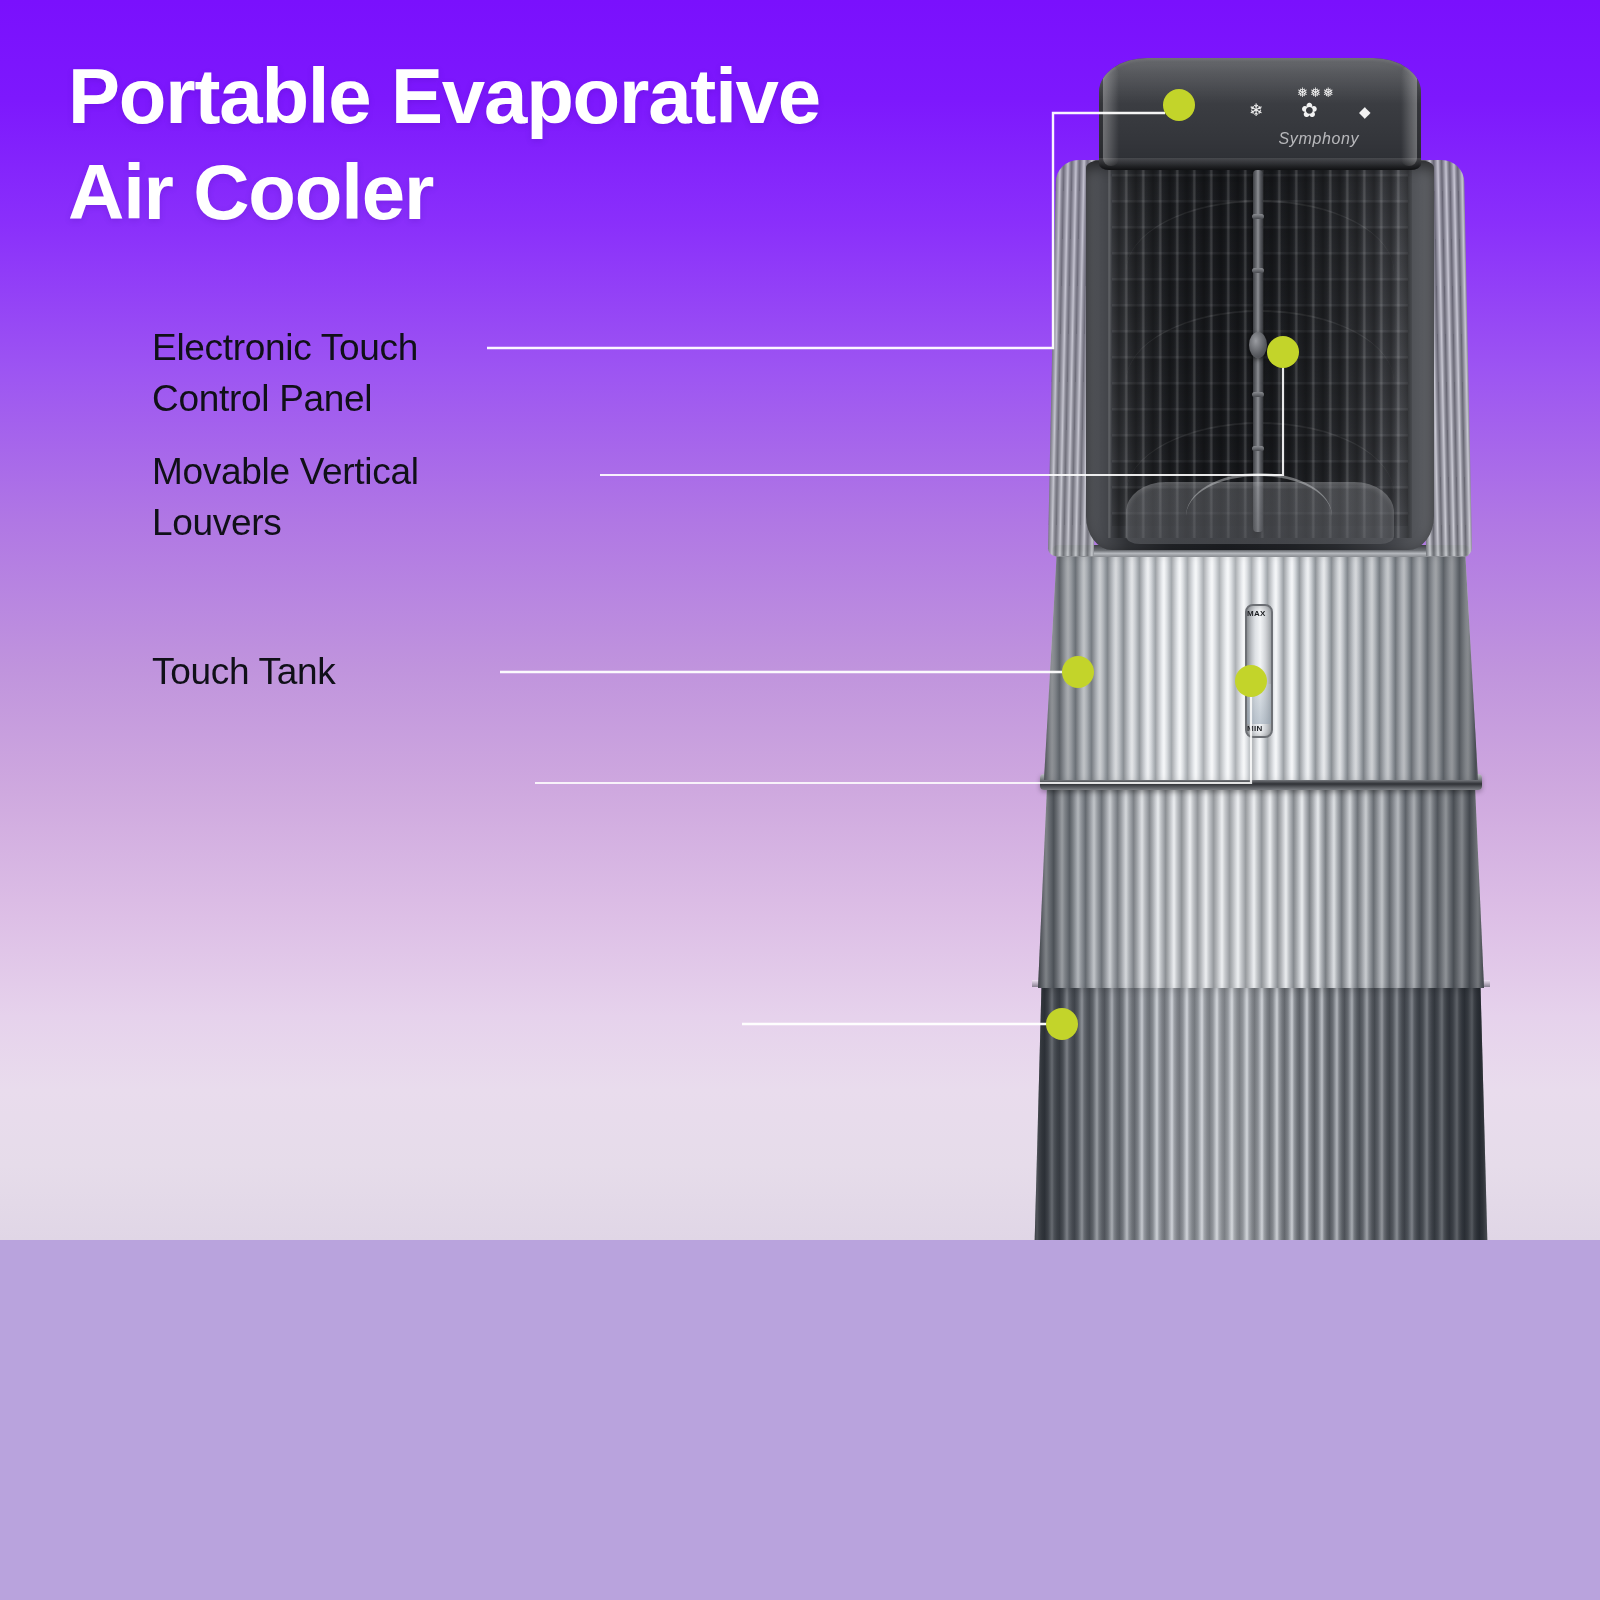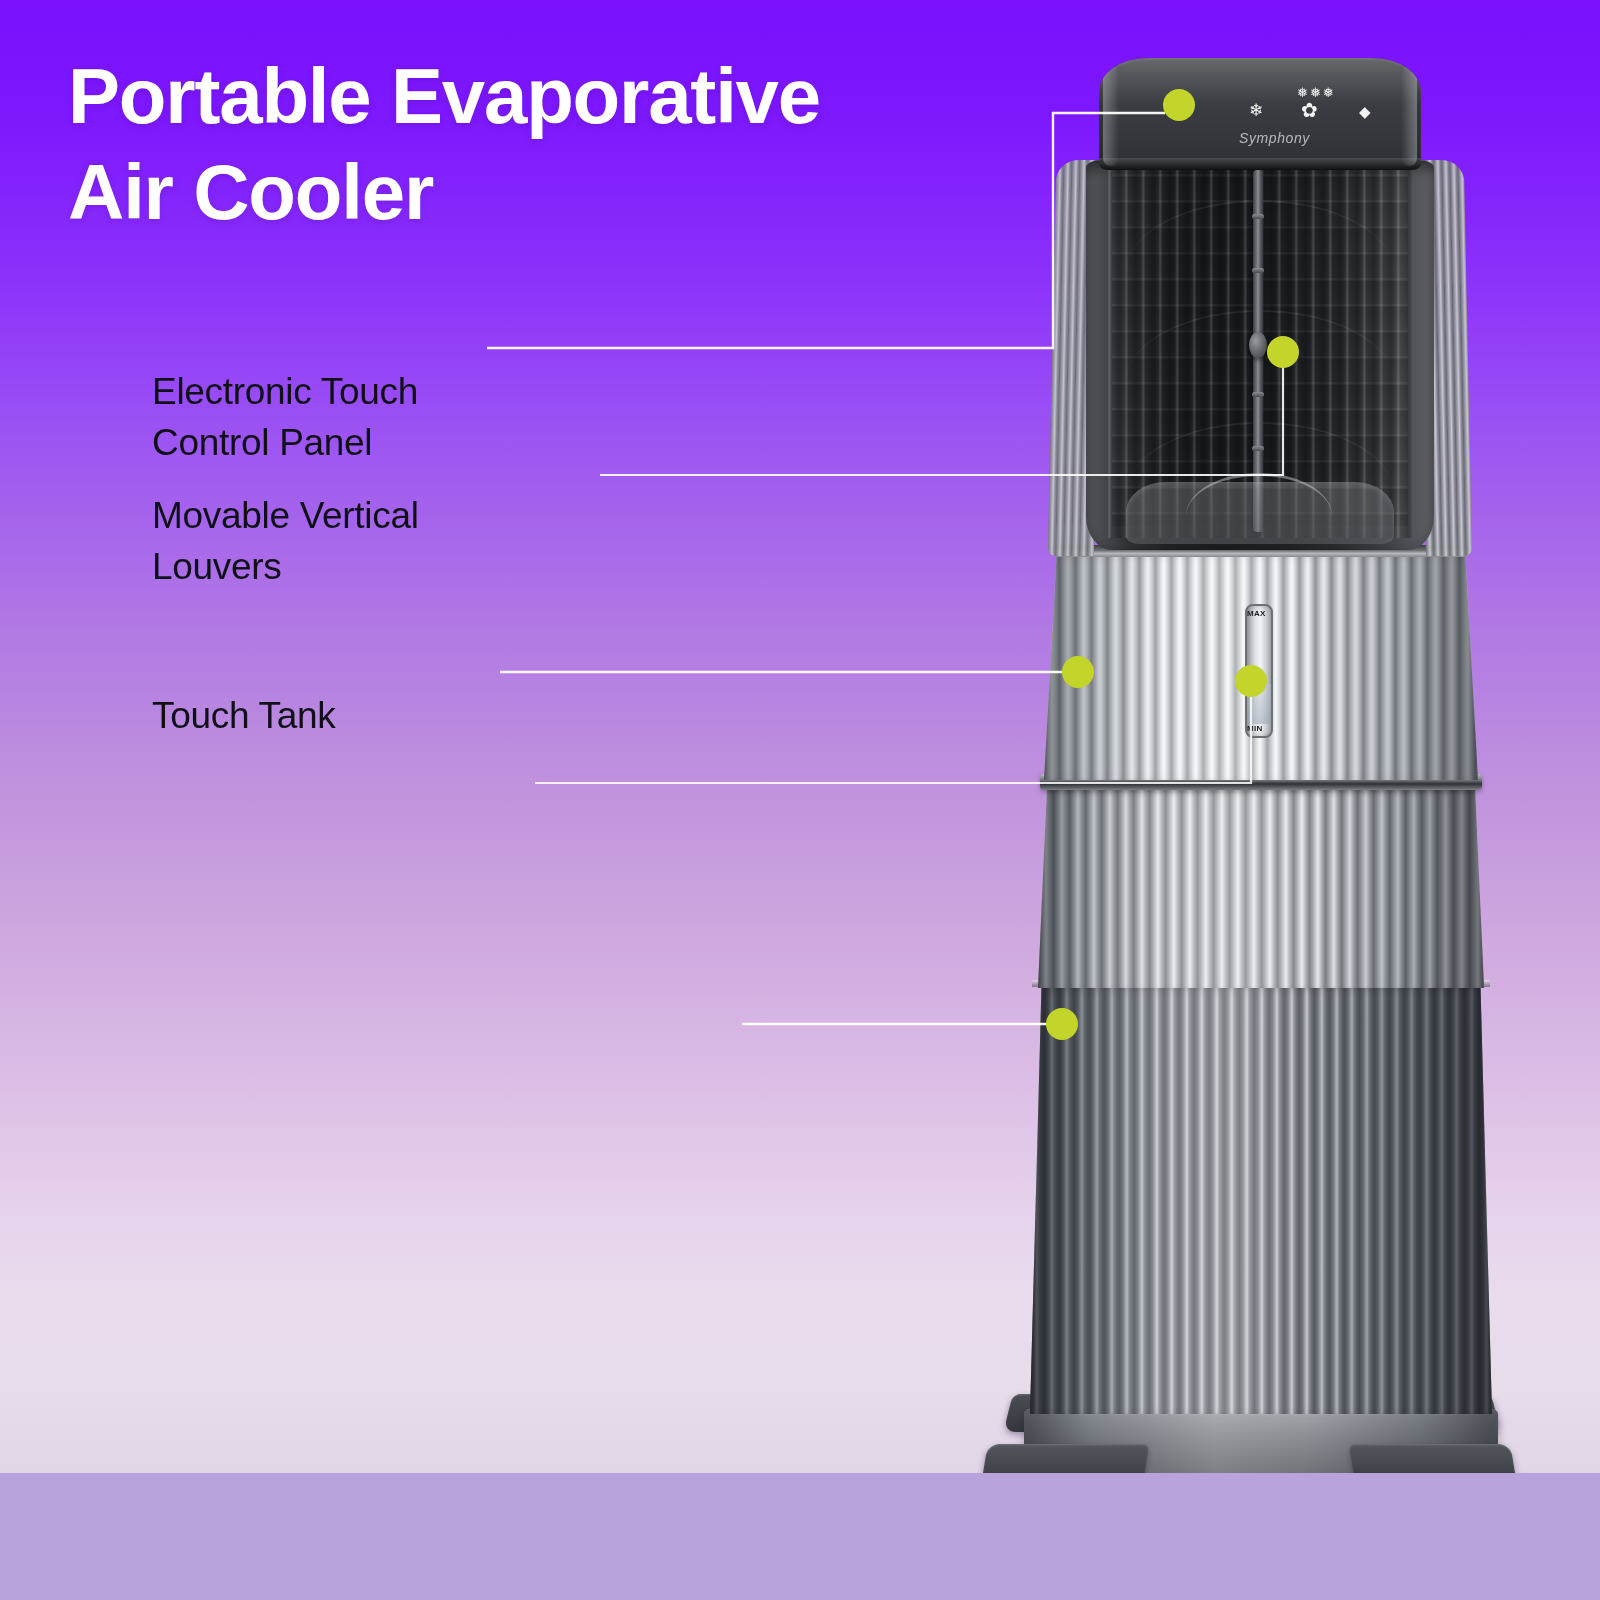--- a/index.html
+++ b/index.html
@@ -3,21 +3,21 @@
 <meta charset="utf-8">
 <title>Portable Evaporative Air Cooler</title>
 <style>
   html,body{margin:0;padding:0;}
   body{
     width:1600px;height:1600px;overflow:hidden;
     font-family:"Liberation Sans", sans-serif;
     background:#b9a3dd;
   }
   #stage{
-    position:relative;width:1600px;height:1473px;overflow:hidden;
+    position:relative;width:1600px;height:1240px;overflow:hidden;
     background:linear-gradient(180deg,
       #7a10fd 0%,
       #7d18fd 8%,
       #8a2ffb 18%,
       #9d55f2 30%,
       #b077e4 42%,
       #c094dd 54%,
       #cfa9df 64%,
       #ddbfe6 74%,
       #e6d2ec 82%,
@@ -39,21 +39,20 @@
   }
 
   
   .callout{
     position:absolute;
     color:#101018;
     font-size:37px;
     line-height:51px;
     letter-spacing:-0.3px;
     white-space:pre-line;
-    margin-top:44px;
   }
   #label-control{left:152px;top:322px;width:420px;}
   #label-louvers{left:152px;top:446px;width:420px;}
   #label-tank{left:152px;top:646px;width:420px;}
   #label-level{left:152px;top:748px;width:420px;}
   #label-plastic{left:152px;top:1000px;width:560px;}
 
   
   #leaders{position:absolute;left:0;top:0;width:1600px;height:1600px;}
 
@@ -102,22 +101,22 @@
   .panel-icons{
     position:absolute;left:150px;top:28px;width:140px;height:46px;
   }
   .pi{position:absolute;color:#f2f2f2;line-height:1;text-align:center;}
   .pi-snow{left:0px;top:16px;font-size:17px;}
   .pi-fan{left:52px;top:14px;font-size:20px;}
   .pi-fanspeed{left:48px;top:0px;font-size:13px;letter-spacing:2px;}
   .pi-drop{left:110px;top:18px;font-size:15px;}
   .brand{
     position:absolute;left:140px;top:72px;width:120px;
-    text-align:left;color:#cfcfd2;
-    font-size:14px;letter-spacing:.6px;font-style:italic;
+    text-align:right;color:#cfcfd2;
+    font-size:16px;letter-spacing:.6px;font-style:italic;
     opacity:.85;
   }
 
   
   .grille-wrap{
     position:absolute;left:126px;top:112px;width:348px;height:390px;
     overflow:hidden;
   }
   .grille-body{
     position:absolute;left:0;top:0;width:348px;height:390px;

